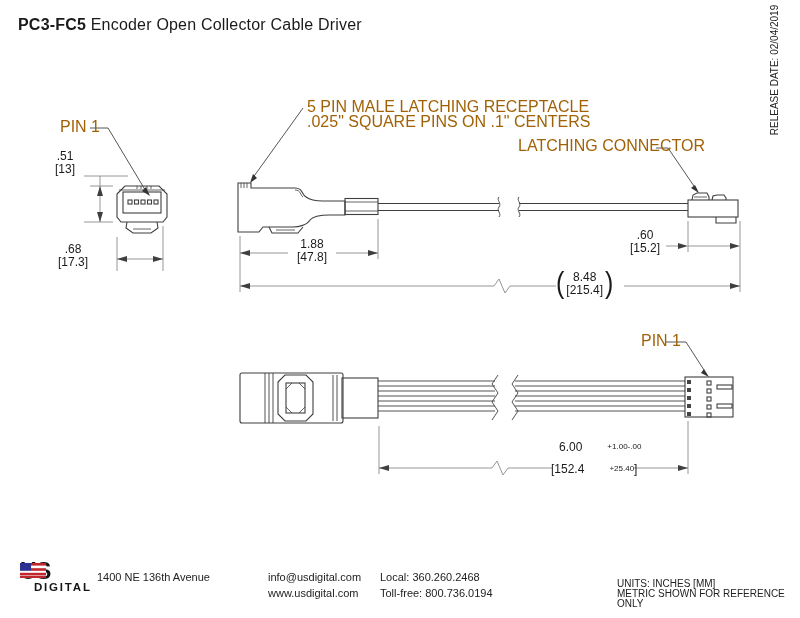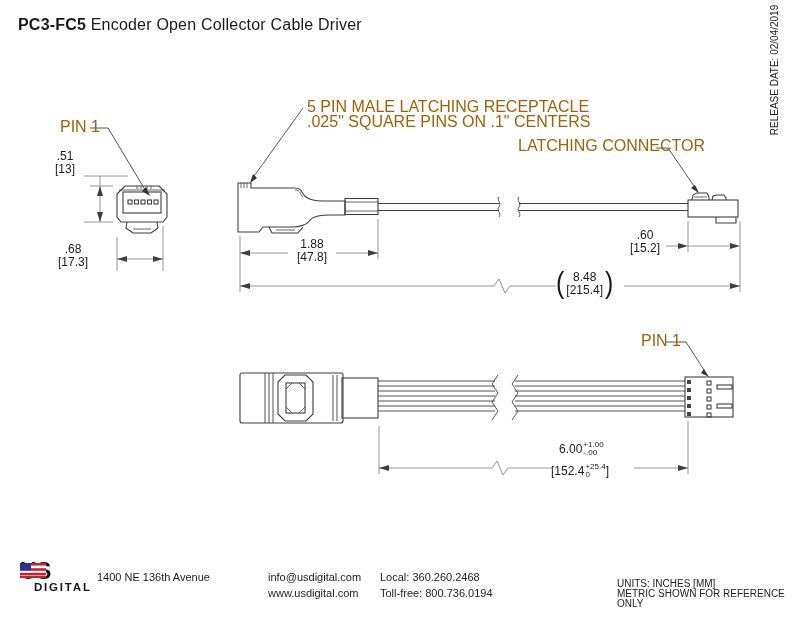--- a/index.html
+++ b/index.html
@@ -19,21 +19,21 @@
   
   .lbl{font-size:16px;line-height:15px;color:#a16207;white-space:nowrap;}
   .stack{text-align:center;line-height:13px;font-size:12px;}
   .note-left{text-align:left;}
   .note-right{text-align:right;}
   
   .paren-dim{display:flex;align-items:center;gap:2px;}
   .paren{font-size:25px;font-weight:400;color:#1a1a1a;transform:scaleY(1.15);}
   
   .tolrow{display:flex;align-items:center;font-size:12px;line-height:12px;white-space:nowrap;}
-  .tol{display:inline-flex;flex-direction:column;font-size:8px;line-height:8px;margin-left:1px;text-align:left;}
+  .tol{display:inline-flex;font-size:8px;line-height:8px;margin-left:1px;text-align:left;padding-left:24px;}
   
   .foot{font-size:11px;line-height:16px;color:#222;}
   .units{font-size:10px;line-height:10px;color:#222;}
   .logo-row{display:flex;align-items:flex-start;gap:4px;}
   .logo-us{font-size:23px;font-weight:bold;line-height:17px;letter-spacing:-.5px;color:#151515;}
   .logo-digital{font-size:11.5px;font-weight:bold;letter-spacing:1.8px;color:#151515;margin-top:1px;margin-left:14px;}
   svg{position:absolute;left:0;top:0;}
 </style>
 </head>
 <body>

